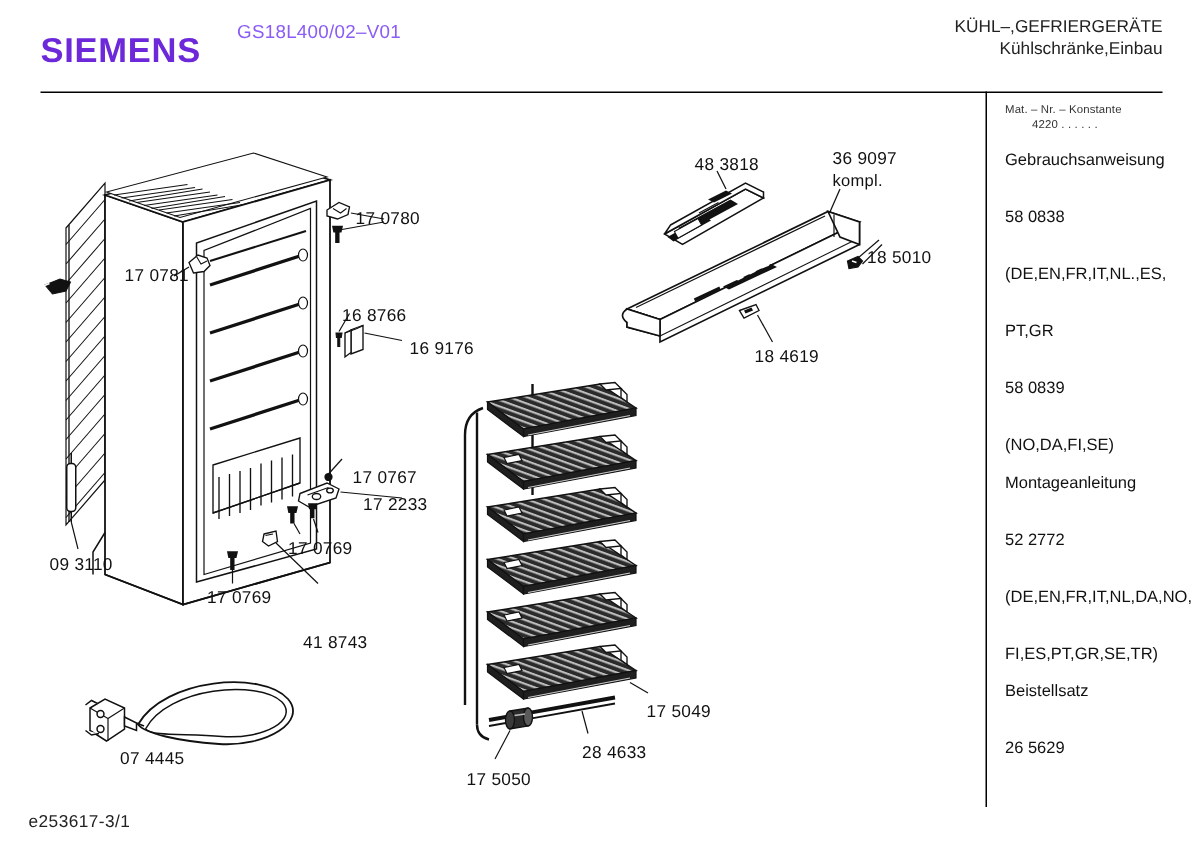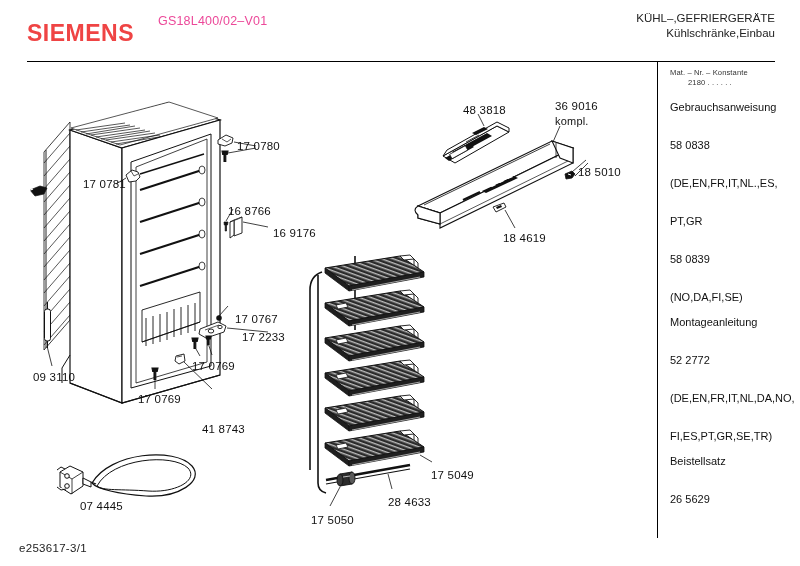--- a/index.html
+++ b/index.html
@@ -19,29 +19,29 @@
   }
 
   
   #brand {
     position: absolute;
     left: 27px;
     top: 20px;
     font-size: 23px;
     font-weight: bold;
     letter-spacing: 0.5px;
-    color: #ef4444;
+    color: #6d28d9;
     font-family: "Liberation Sans", sans-serif;
   }
   #model-no {
     position: absolute;
     left: 158px;
     top: 14px;
     font-size: 12.5px;
-    color: #ec4899;
+    color: #8b5cf6;
     letter-spacing: 0.2px;
   }
   #cat-line1 {
     position: absolute;
     right: 25px;
     top: 12px;
     font-size: 11.5px;
     color: #222;
     text-align: right;
   }
@@ -141,21 +141,21 @@
   <div id="model-no">GS18L400/02–V01</div>
   <div id="cat-line1">KÜHL–,GEFRIERGERÄTE</div>
   <div id="cat-line2">Kühlschränke,Einbau</div>
 
   <div id="header-rule"></div>
   <div id="vert-divider"></div>
 
   <div id="sidebar">
     <div class="sb-small">
       <span>Mat. – Nr. – Konstante</span>
-      <span class="indent">2180  .   .    .  .  .  .</span>
+      <span class="indent">4220  .   .    .  .  .  .</span>
     </div>
 
     <div class="sb-block">
       <div class="sb-title">Gebrauchsanweisung</div>
       <div class="sb-line">58 0838</div>
       <div class="sb-line">(DE,EN,FR,IT,NL.,ES,</div>
       <div class="sb-line">PT,GR</div>
       <div class="sb-line">58 0839</div>
       <div class="sb-line">(NO,DA,FI,SE)</div>
     </div>
@@ -487,21 +487,21 @@
   <div class="plabel" style="left:83px;  top:178px;">17 0781</div>
   <div class="plabel" style="left:228px; top:205px;">16 8766</div>
   <div class="plabel" style="left:245px; top:227px;margin-left:28px;">16 9176</div>
   <div class="plabel" style="left:33px;  top:371px;">09 3110</div>
   <div class="plabel" style="left:235px; top:313px;">17 0767</div>
   <div class="plabel" style="left:242px; top:331px;">17 2233</div>
   <div class="plabel" style="left:192px; top:360px;">17 0769</div>
   <div class="plabel" style="left:138px; top:393px;">17 0769</div>
   <div class="plabel" style="left:202px; top:393px;margin-top:30px;">41 8743</div>
   <div class="plabel" style="left:463px; top:104px;">48 3818</div>
-  <div class="plabel" style="left:555px; top:100px;">36 9016</div>
+  <div class="plabel" style="left:555px; top:100px;">36 9097</div>
   <div class="plabel sub" style="left:555px; top:115px;">kompl.</div>
   <div class="plabel" style="left:578px; top:166px;">18 5010</div>
   <div class="plabel" style="left:503px; top:232px;">18 4619</div>
   <div class="plabel" style="left:431px; top:469px;">17 5049</div>
   <div class="plabel" style="left:388px; top:496px;">28 4633</div>
   <div class="plabel" style="left:311px; top:514px;">17 5050</div>
   <div class="plabel" style="left:68px;  top:500px;padding-left:12px;">07 4445</div>
 
 </div>
 

